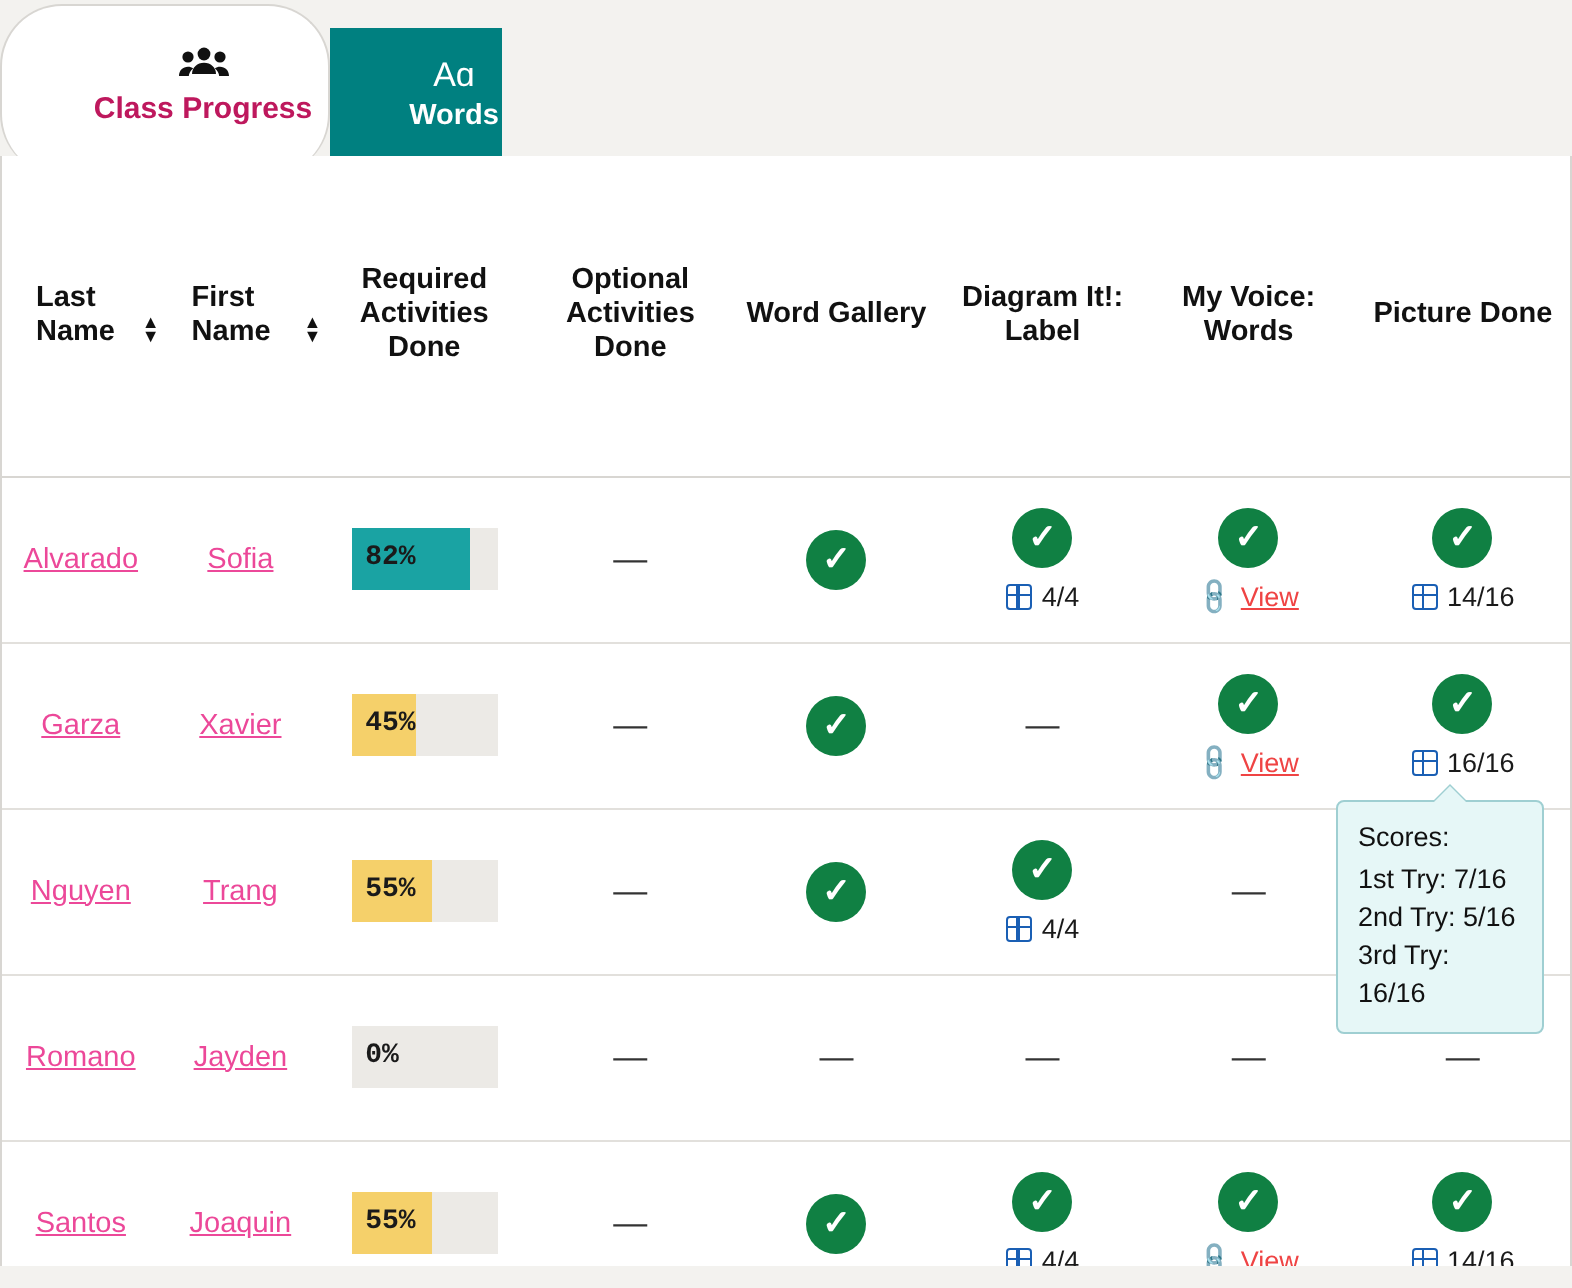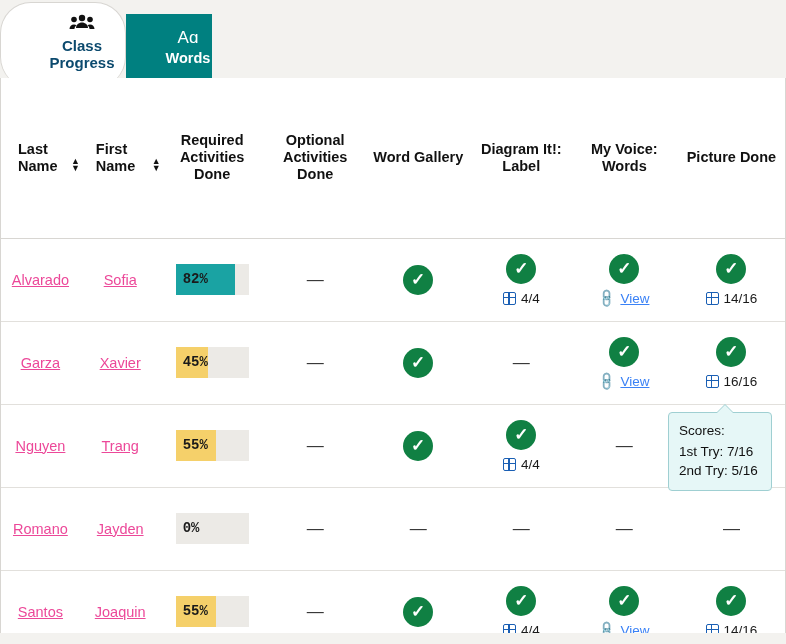--- a/index.html
+++ b/index.html
@@ -27,25 +27,25 @@
     height: 86px;
     display: flex; flex-direction: column;
     align-items: center; justify-content: center;
     gap: 2px;
     cursor: pointer;
     user-select: none;
     padding-left: 38px;
   }
   .tab-active {
     background: #ffffff;
-    width: 126px;
+    width: 165px;
     border-top: 1px solid #d8d6d2;
     border-left: 1px solid #d8d6d2;
     border-right: 1px solid #d8d6d2;
-    color: #0c4a6e;
+    color: #be185d;
     padding-bottom: 6px;
     border-radius: 31px;
   }
   .tab-inactive {
     background: #008080;
     color: #ffffff;
     width: 86px;
     height: 74px;
     padding-bottom: 6px;
   }
@@ -174,28 +174,28 @@
   }
   .mini-grid-icon::after {
     content: ""; position: absolute; top: 0; bottom: 0; left: 4.2px;
     width: 1.6px; background: #1a5fb4;
   }
   .link-icon {
     display: inline-block; color: #0b6b75; font-size: 13px;
     transform: rotate(-45deg);
   }
   .view-link {
-    color: #3b82f6; text-decoration: underline; font-size: 13.5px; cursor: pointer;
+    color: #ef4444; text-decoration: underline; font-size: 13.5px; cursor: pointer;
   }
   .cell-stack { display: flex; flex-direction: column; align-items: center; justify-content: center; }
 
   
   .tooltip {
     position: absolute;
-    left: 668px; top: 412px;
+    left: 668px; top: 400px;
     width: 104px;
     background: #e6f7f7;
     border: 1px solid #9fcfd2;
     border-radius: 4px;
     padding: 8px 10px 10px 10px;
     font-size: 13.5px;
     line-height: 19px;
     color: #111111;
     z-index: 20;
   }
@@ -466,15 +466,16 @@
             </td>
           </tr>
         </tbody>
     </table>
   </div>
 
   <div class="tooltip">
     <div class="tip-title">Scores:</div>
     <div>1st Try: 7/16</div>
     <div>2nd Try: 5/16</div>
+    <div>3rd Try: 16/16</div>
   </div>
 
 </div>
 
 </body></html>

